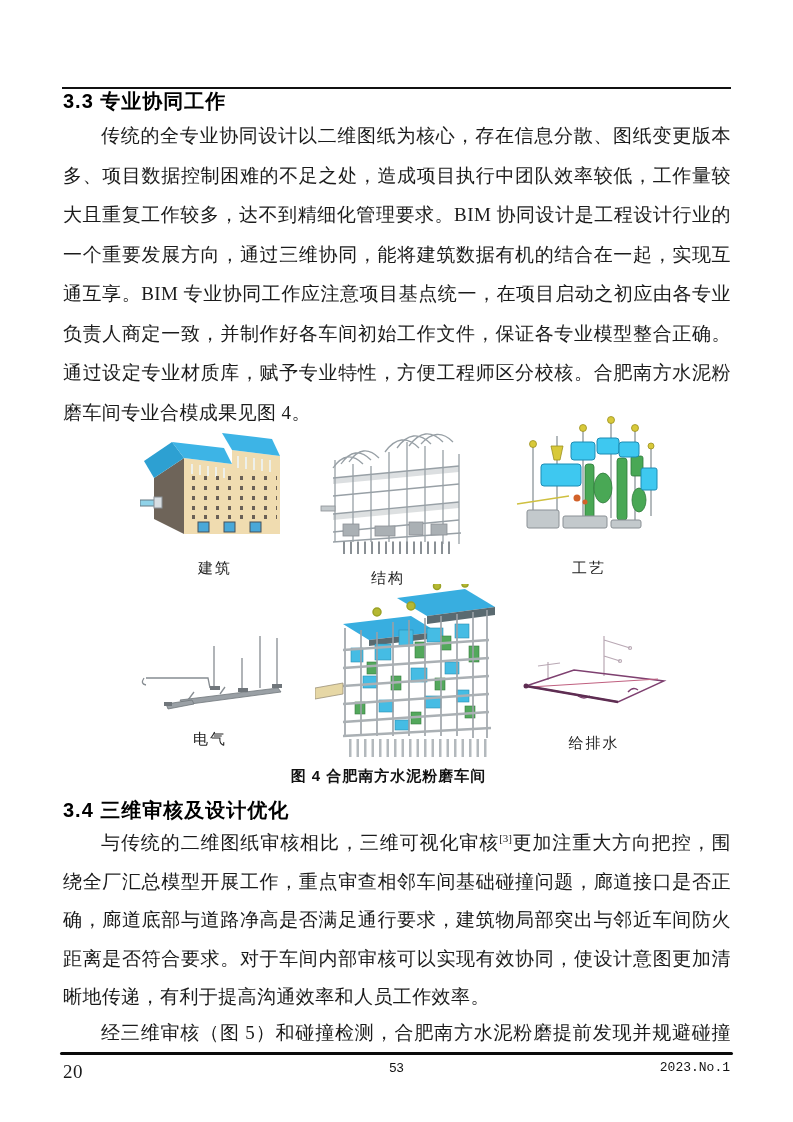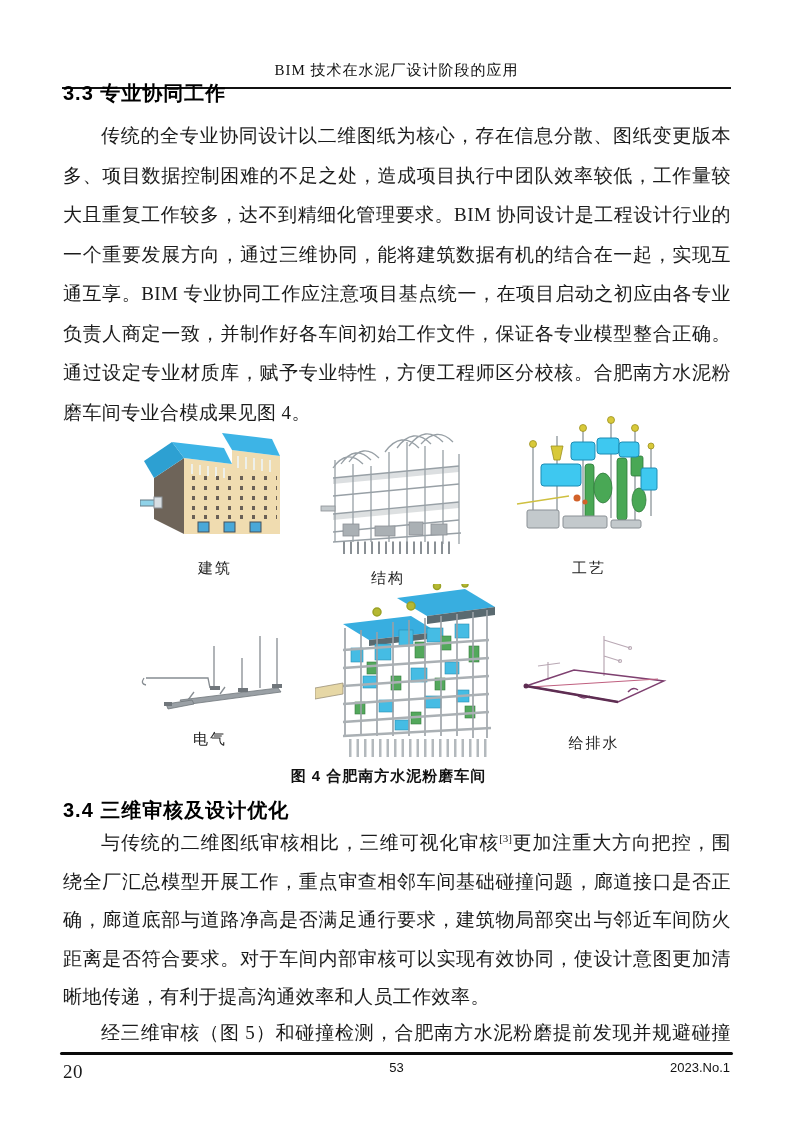--- a/index.html
+++ b/index.html
@@ -11,21 +11,21 @@
   .running-header{
     position:absolute;top:61px;left:0;right:0;text-align:center;
     font-size:15px;letter-spacing:1px;color:#111;
   }
   .header-rule{position:absolute;top:87px;left:62px;width:669px;height:2px;background:#111;}
   .sec-heading{
     position:absolute;left:63px;margin:0;
     font-family:"Liberation Sans","DejaVu Sans",sans-serif;
     font-size:20px;font-weight:bold;color:#000;letter-spacing:1px;
   }
-  .h33{top:80px;}
+  .h33{top:88px;}
   .h34{top:797px;}
   .body-par{
     position:absolute;left:63px;width:668px;margin:0;
     font-size:19px;line-height:39.5px;text-align:justify;
     text-indent:2em;letter-spacing:0.4px;color:#1b1b1b;
   }
   .p1{top:116px;}
   .p2{top:824px;line-height:38.6px;}
   .p3{top:1013px;line-height:39px;}
   .body-par sup{font-size:11px;line-height:0;letter-spacing:0;}
@@ -48,29 +48,28 @@
     font-family:"Liberation Sans","DejaVu Sans",sans-serif;
     font-size:15px;font-weight:bold;color:#111;letter-spacing:1px;
   }
   .footer-rule{position:absolute;top:1052px;left:60px;width:673px;height:3px;background:#0a0a0a;border-radius:2px;}
   .footer-page{
     position:absolute;top:1060px;left:0;right:0;text-align:center;
     font-family:"Liberation Sans","DejaVu Sans",sans-serif;font-size:13px;color:#111;
   }
   .footer-issue{
     position:absolute;top:1060px;right:63px;
-    font-family:Liberation Sans, sans-serif;font-size:13px;color:#111;
+    font-family:Liberation Mono, monospace;font-size:13px;color:#111;
   }
 </style>
 </head>
 <body>
 
 <div class="page">
 
-  <div class="running-header">BIM 技术在水泥厂设计阶段的应用</div>
   <div class="header-rule"></div>
 
   <h2 class="sec-heading h33">3.3 专业协同工作</h2>
   <p class="body-par p1">传统的全专业协同设计以二维图纸为核心，存在信息分散、图纸变更版本多、项目数据控制困难的不足之处，造成项目执行中团队效率较低，工作量较大且重复工作较多，达不到精细化管理要求。BIM 协同设计是工程设计行业的一个重要发展方向，通过三维协同，能将建筑数据有机的结合在一起，实现互通互享。BIM 专业协同工作应注意项目基点统一，在项目启动之初应由各专业负责人商定一致，并制作好各车间初始工作文件，保证各专业模型整合正确。通过设定专业材质库，赋予专业特性，方便工程师区分校核。合肥南方水泥粉磨车间专业合模成果见图 4。</p>
 
   <div class="figure-area">
 
     <div class="panel pnl-jianzhu">
       <svg width="150" height="128" viewBox="0 0 150 128">
         <polygon points="14,62 44,42 44,118 14,103" fill="#6e6459"></polygon>

